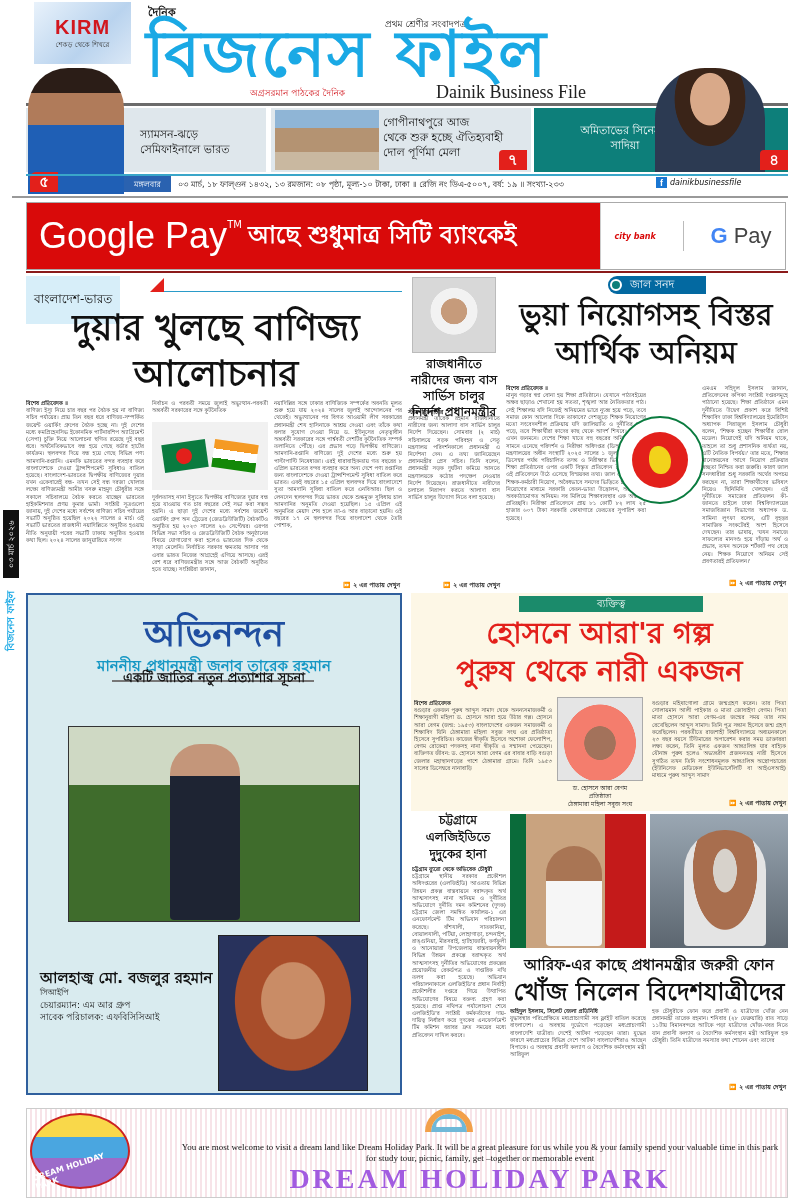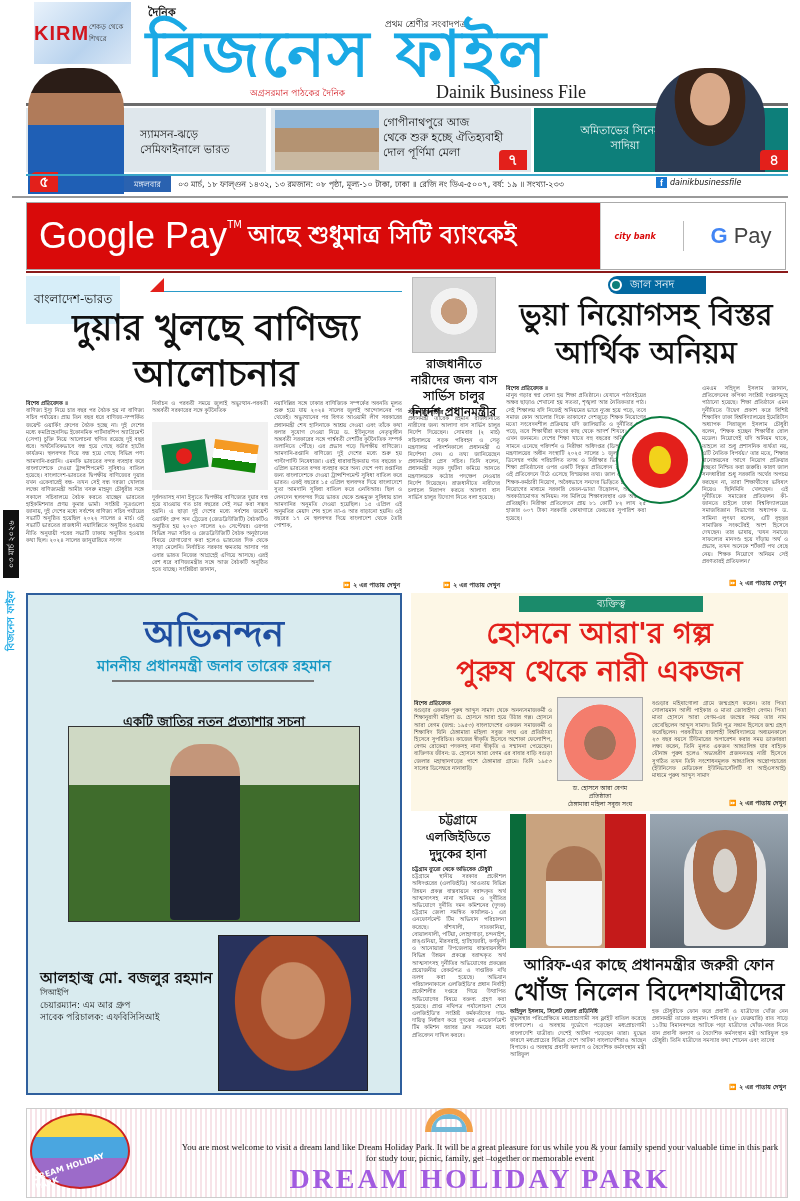--- a/index.html
+++ b/index.html
@@ -1,21 +1,21 @@
 <!DOCTYPE html>
 <html><head>
 <meta charset="utf-8">
 <style>
 *{box-sizing:border-box;margin:0;padding:0}
 html,body{width:800px;height:1201px;background:#fff;overflow:hidden;font-family:"DejaVu Sans",sans-serif;color:#111}
 .page{position:relative;width:800px;height:1201px}
 .abs{position:absolute}
 
 
-.kirm{left:34px;top:2px;width:97px;height:62px;background:linear-gradient(135deg,#e9f2fb,#b9d3ee 60%,#dbe8f6);display:flex;flex-direction:row;align-items:center;justify-content:center}
+.kirm{left:34px;top:2px;width:97px;height:62px;background:linear-gradient(135deg,#e9f2fb,#b9d3ee 60%,#dbe8f6);display:flex;flex-direction:column;align-items:center;justify-content:center}
 .kirm .logo{color:#d2161e;font:bold 20px "Liberation Sans",sans-serif;letter-spacing:1px}
 .kirm .tag{font-size:7px;color:#333}
 .dainik{left:148px;top:4px;font-size:11px;font-weight:bold}
 .first-class{left:385px;top:17px;font-size:9px}
 .title-bn{left:146px;top:18px;font-size:64px;line-height:72px;font-weight:bold;color:#1aa9e5;letter-spacing:2px;font-family:"DejaVu Sans",sans-serif}
 .tagline{left:250px;top:86px;font-size:9px;color:#d2161e}
 .title-en{left:436px;top:82px;font:18px "Liberation Serif",serif;color:#222}
 .btv{left:673px;top:7px;width:86px;height:62px;background:radial-gradient(circle at 50% 40%,#6a5b3e,#1d1a18 70%);display:flex;flex-direction:column;align-items:center;justify-content:center;color:#e8c458;font:bold 17px "Liberation Sans",sans-serif;text-shadow:1px 1px 0 #000}
 .btv .tv{font-size:20px;color:#c9cfd8}
 .rule{left:26px;top:103px;width:762px;height:3px;background:#6b6b6b}
@@ -78,21 +78,21 @@
 .fake-head{left:504px;top:296px;width:284px;text-align:center;font-size:30px;line-height:38px;font-weight:bold}
 .govt-seal{left:616px;top:416px;width:88px;height:88px;border-radius:50%;border:2px solid #0a7b3f;background:#fff;display:flex;align-items:center;justify-content:center}
 .govt-seal .inner{width:56px;height:56px;border-radius:50%;background:#e3201b;display:flex;align-items:center;justify-content:center}
 .govt-seal .map{width:22px;height:28px;background:#f2d21b;border-radius:40% 60% 45% 55%}
 
 
 .congrats{left:26px;top:593px;width:376px;height:502px;background:#d9ebef;border:2px solid #2f5f9d}
 .cg-title{left:26px;top:606px;width:376px;text-align:center;font-size:36px;font-weight:bold;color:#1f4ea0}
 .cg-sub{left:26px;top:654px;width:376px;text-align:center;font-size:15px;color:#1597c4;font-weight:bold}
 .cg-rule{left:112px;top:680px;width:202px;height:2px;background:#777}
-.cg-tag{left:26px;top:712px;width:376px;text-align:center;font-size:13px;font-weight:bold}
+.cg-tag{left:26px;top:668px;width:376px;text-align:center;font-size:13px;font-weight:bold}
 .cg-photo1{left:68px;top:726px;width:292px;height:196px;background:linear-gradient(180deg,#cfd9c4 0 30%,#3f6c2c 30%);border:1px solid #333}
 .cg-man{left:170px;top:744px;width:70px;height:176px;background:linear-gradient(180deg,#c4967a 0 18%,#1e2433 18%);border-radius:30px 30px 4px 4px}
 .cg-name{left:40px;top:966px;font-size:15px;font-weight:bold}
 .cg-cip{left:40px;top:986px;font-size:8px}
 .cg-role1{left:40px;top:998px;font-size:9px}
 .cg-role2{left:40px;top:1010px;font-size:9px}
 .cg-photo2{left:218px;top:935px;width:150px;height:156px;background:radial-gradient(ellipse at 50% 42%,#c98c66 0 30%,#a84d2a 31% 55%,#28325c 56%);border:1px solid #222}
 
 
 .person-box{left:411px;top:593px;width:377px;height:218px;background:#fdf7e6}

